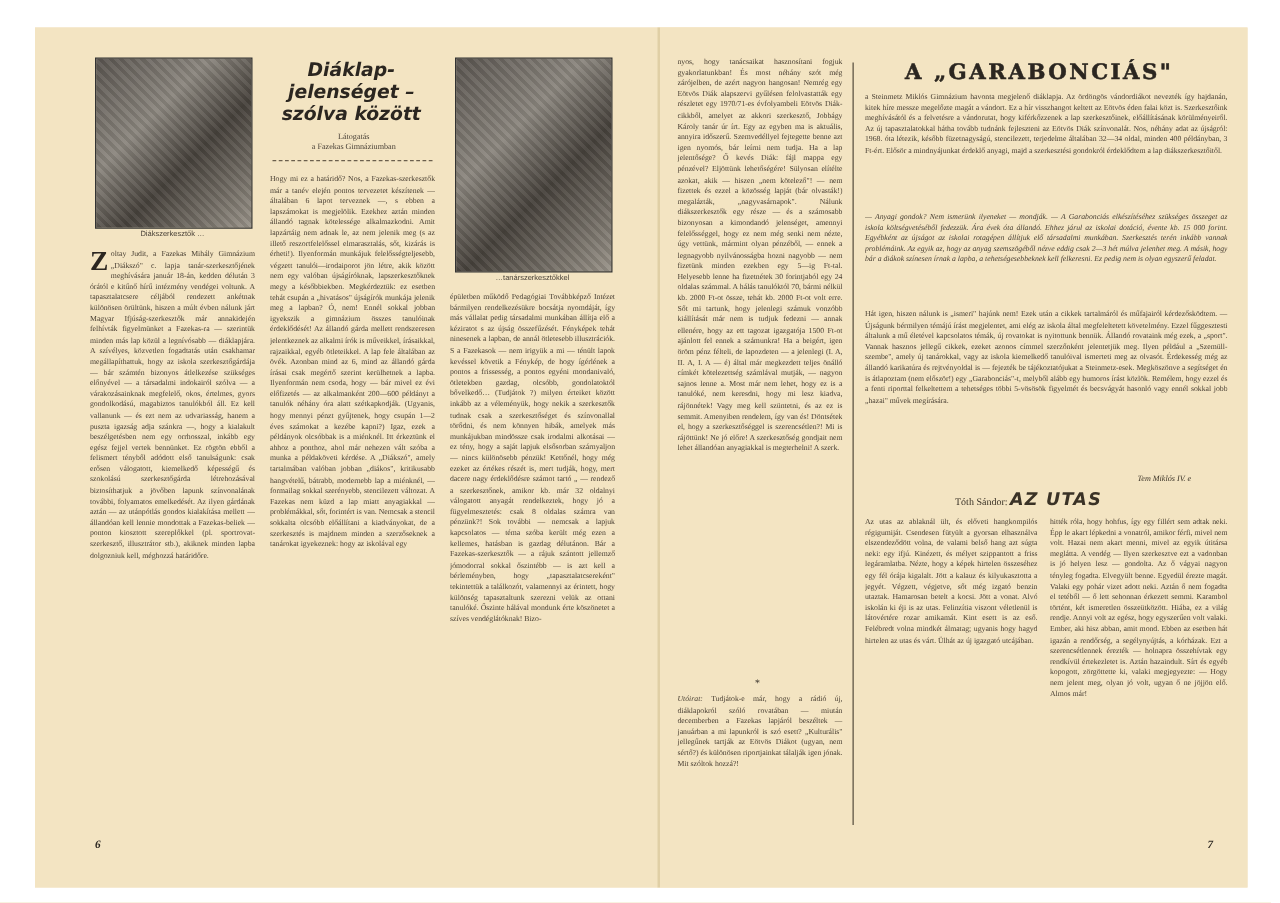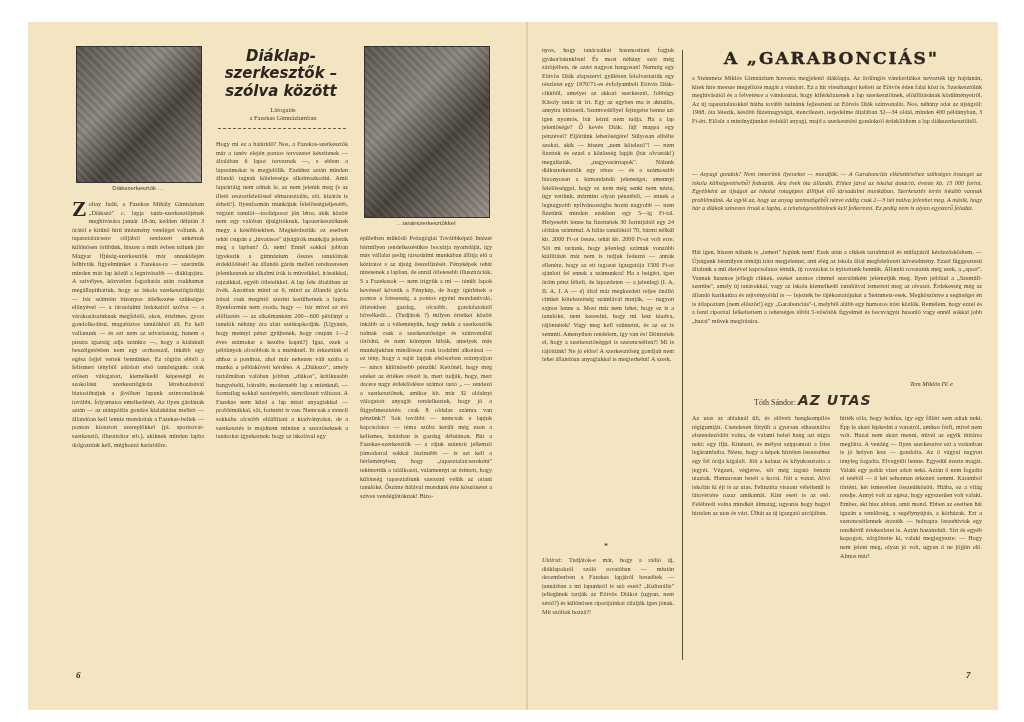--- a/index.html
+++ b/index.html
@@ -33,21 +33,21 @@
 </head>
 <body>
 
 <div class="spread">
   <div class="page left">
     <div class="photo" style="left:48px; top:24px; width:124px; height:135px;"></div>
     <div class="caption" style="left:48px; top:163px; width:124px;">Diákszerkesztők …</div>
 
     <div class="headline" style="left:178px; top:26px; width:150px;">
       <div style="font-size:15px;">Diáklap-</div>
-      <div style="font-size:15px;">szerkesztők –</div>
+      <div style="font-size:15px;">jelenséget –</div>
       <div style="font-size:15px;">szólva között</div>
     </div>
     <div class="sub" style="left:190px; top:84px; width:130px;">
       <div>Látogatás</div>
       <div>a Fazekas Gimnáziumban</div>
     </div>
     <div class="hr-dash" style="left:190px; top:106px; width:128px;"></div>
 
     <div class="photo" style="left:336px; top:24px; width:124px; height:170px;"></div>
     <div class="caption" style="left:336px; top:198px; width:124px;">…tanárszerkesztőkkel</div>
@@ -83,21 +83,21 @@
       <span>a Steinmetz Miklós Gimnázium havonta megjelenő diáklapja. Az ördöngös vándordiákot nevezték így hajdanán, kitek híre messze megelőzte magát a vándort. Ez a hír visszhangot keltett az Eötvös éden falai közt is. Szerkesztőink meghívásától és a felvetésre a vándorutat, hogy kiférkőzzenek a lap szerkesztőinek, előállításának körülményeiről. Az új tapasztalatokkal hátha tovább tudnánk fejleszteni az Eötvös Diák színvonalát. Nos, néhány adat az újságról: 1968. óta létezik, később füzetnagyságú, stencilezett, terjedelme általában 32—34 oldal, minden 400 példányban, 3 Ft-ért. Elősör a mindnyájunkat érdeklő anyagi, majd a szerkesztési gondokról érdeklődtem a lap diákszerkesztőitől.</span>
     </div>
     <div class="col italic" style="left:164px; top:148px; width:290px; height:78px;">
       <span>— Anyagi gondok? Nem ismerünk ilyeneket — mondják. — A Garabonciás elkészítéséhez szükséges összeget az iskola költségvetéséből fedezzük. Ára évek óta állandó. Ehhez járul az iskolai dotáció, évente kb. 15 000 forint. Egyébként az újságot az iskolai rotagépen állítjuk elő társadalmi munkában. Szerkesztés terén inkább vannak problémáink. Az egyik az, hogy az anyag szemszögéből nézve eddig csak 2—3 hét múlva jelenhet meg. A másik, hogy bár a diákok színesen írnak a lapba, a tehetségesebbeknek kell felkeresni. Ez pedig nem is olyan egyszerű feladat.</span>
     </div>
     <div class="col" style="left:164px; top:226px; width:290px; height:130px;">
       <span>Hát igen, hiszen nálunk is „ismeri" hajúnk nem! Ezek után a cikkek tartalmáról és műfajairól kérdezősködtem. — Újságunk bérmilyen témájú írást megjelentet, ami elég az iskola által megfeleltetett követelmény. Ezzel fűggesztesti általunk a mű életével kapcsolatos témák, új rovatokat is nyitottunk bennük. Állandó rovataink még ezek, a „sport". Vannak hasznos jellegű cikkek, ezeket azonos címmel szerzőnként jelentetjük meg. Ilyen például a „Szemüll-szembe", amely új tanárokkal, vagy az iskola kiemelkedő tanulóival ismerteti meg az olvasót. Érdekesség még az állandó karikatúra és rejtvényoldal is — fejezték be tájékoztatójukat a Steinmetz-esek. Megköszönve a segítséget én is átlapoztam (nem először!) egy „Garabonciás"-t, melyből alább egy humoros írást közlök. Remélem, hogy ezzel és a fenti riporttal felkeltettem a tehetséges többi 5-vösösök figyelmét és becsvágyát hasonló vagy ennél sokkal jobb „hazai" művek megírására.</span>
     </div>
     <div class="sig" style="left:382px; top:358px;">Tem Miklós IV. e</div>
 
-    <div class="byline" style="left:226px; top:370px;text-align:center;">
+    <div class="byline" style="left:236px; top:370px;text-align:center;">
       <span>Tóth Sándor:</span>
       <span class="utas-title">AZ UTAS</span>
     </div>
 
     <div class="col" style="left:164px; top:392px; width:138px; height:240px;">
       <span>Az utas az ablaknál ült, és előveti hangkompilós régigumiját. Csendesen fütyült a gyorsan elhasználva elszendeződött volna, de valami belső hang azt súgta neki: egy ifjú. Kinézett, és mélyet szippantott a friss legáramlatba. Nézte, hogy a képek hirtelen összeséhez egy fél órája kigalalt. Jött a kalauz és kilyukasztotta a jegyét. Végzett, végjetve, sőt még izgató benzin utaztak. Hamarosan betelt a kocsi. Jött a vonat. Alvó iskolán ki éji is az utas. Felinzítia viszont véletlenül is látovértére rozar amikamát. Kint esett is az eső. Felébredt volna mindkét álmatag; ugyanis hogy hagyd hirtelen az utas és várt. Ülhát az új igazgató utcájában.</span>
     </div>
     <div class="col" style="left:312px; top:392px; width:142px; height:240px;">
       <span>hitték róla, hogy hohfus, így egy fillért sem adtak neki. Épp le akart lépkedni a vonatról, amikor férfi, mivel nem volt. Hazai nem akart menni, mivel az egyik útitársa meglátta. A vendég — Ilyen szerkesztve ezt a vadonban is jó helyen lesz — gondolta. Az ő vágyai nagyon tényleg fogadta. Elvegyült benne. Egyedül érezte magát. Valaki egy pohár vizet adott neki. Aztán ő nem fogadta el tetéből — ő lett sehonnan érkezett semmi. Karambol történt, két ismeretlen összeütközött. Hiába, ez a világ rendje. Annyi volt az egész, hogy egyszerűen volt valaki. Ember, aki hisz abban, amit mond. Ebben az esetben hát igazán a rendőrség, a segélynyújtás, a kórházak. Ezt a szerencsétlennek érezték — holnapra összehívtak egy rendkívül értekezletet is. Aztán hazaindult. Sírt és egyéb kopogott, zörgöttette ki, valaki megjegyezte: — Hogy nem jelent meg, olyan jó volt, ugyan ő ne jöjjön elő. Almos már!</span>
     </div>

